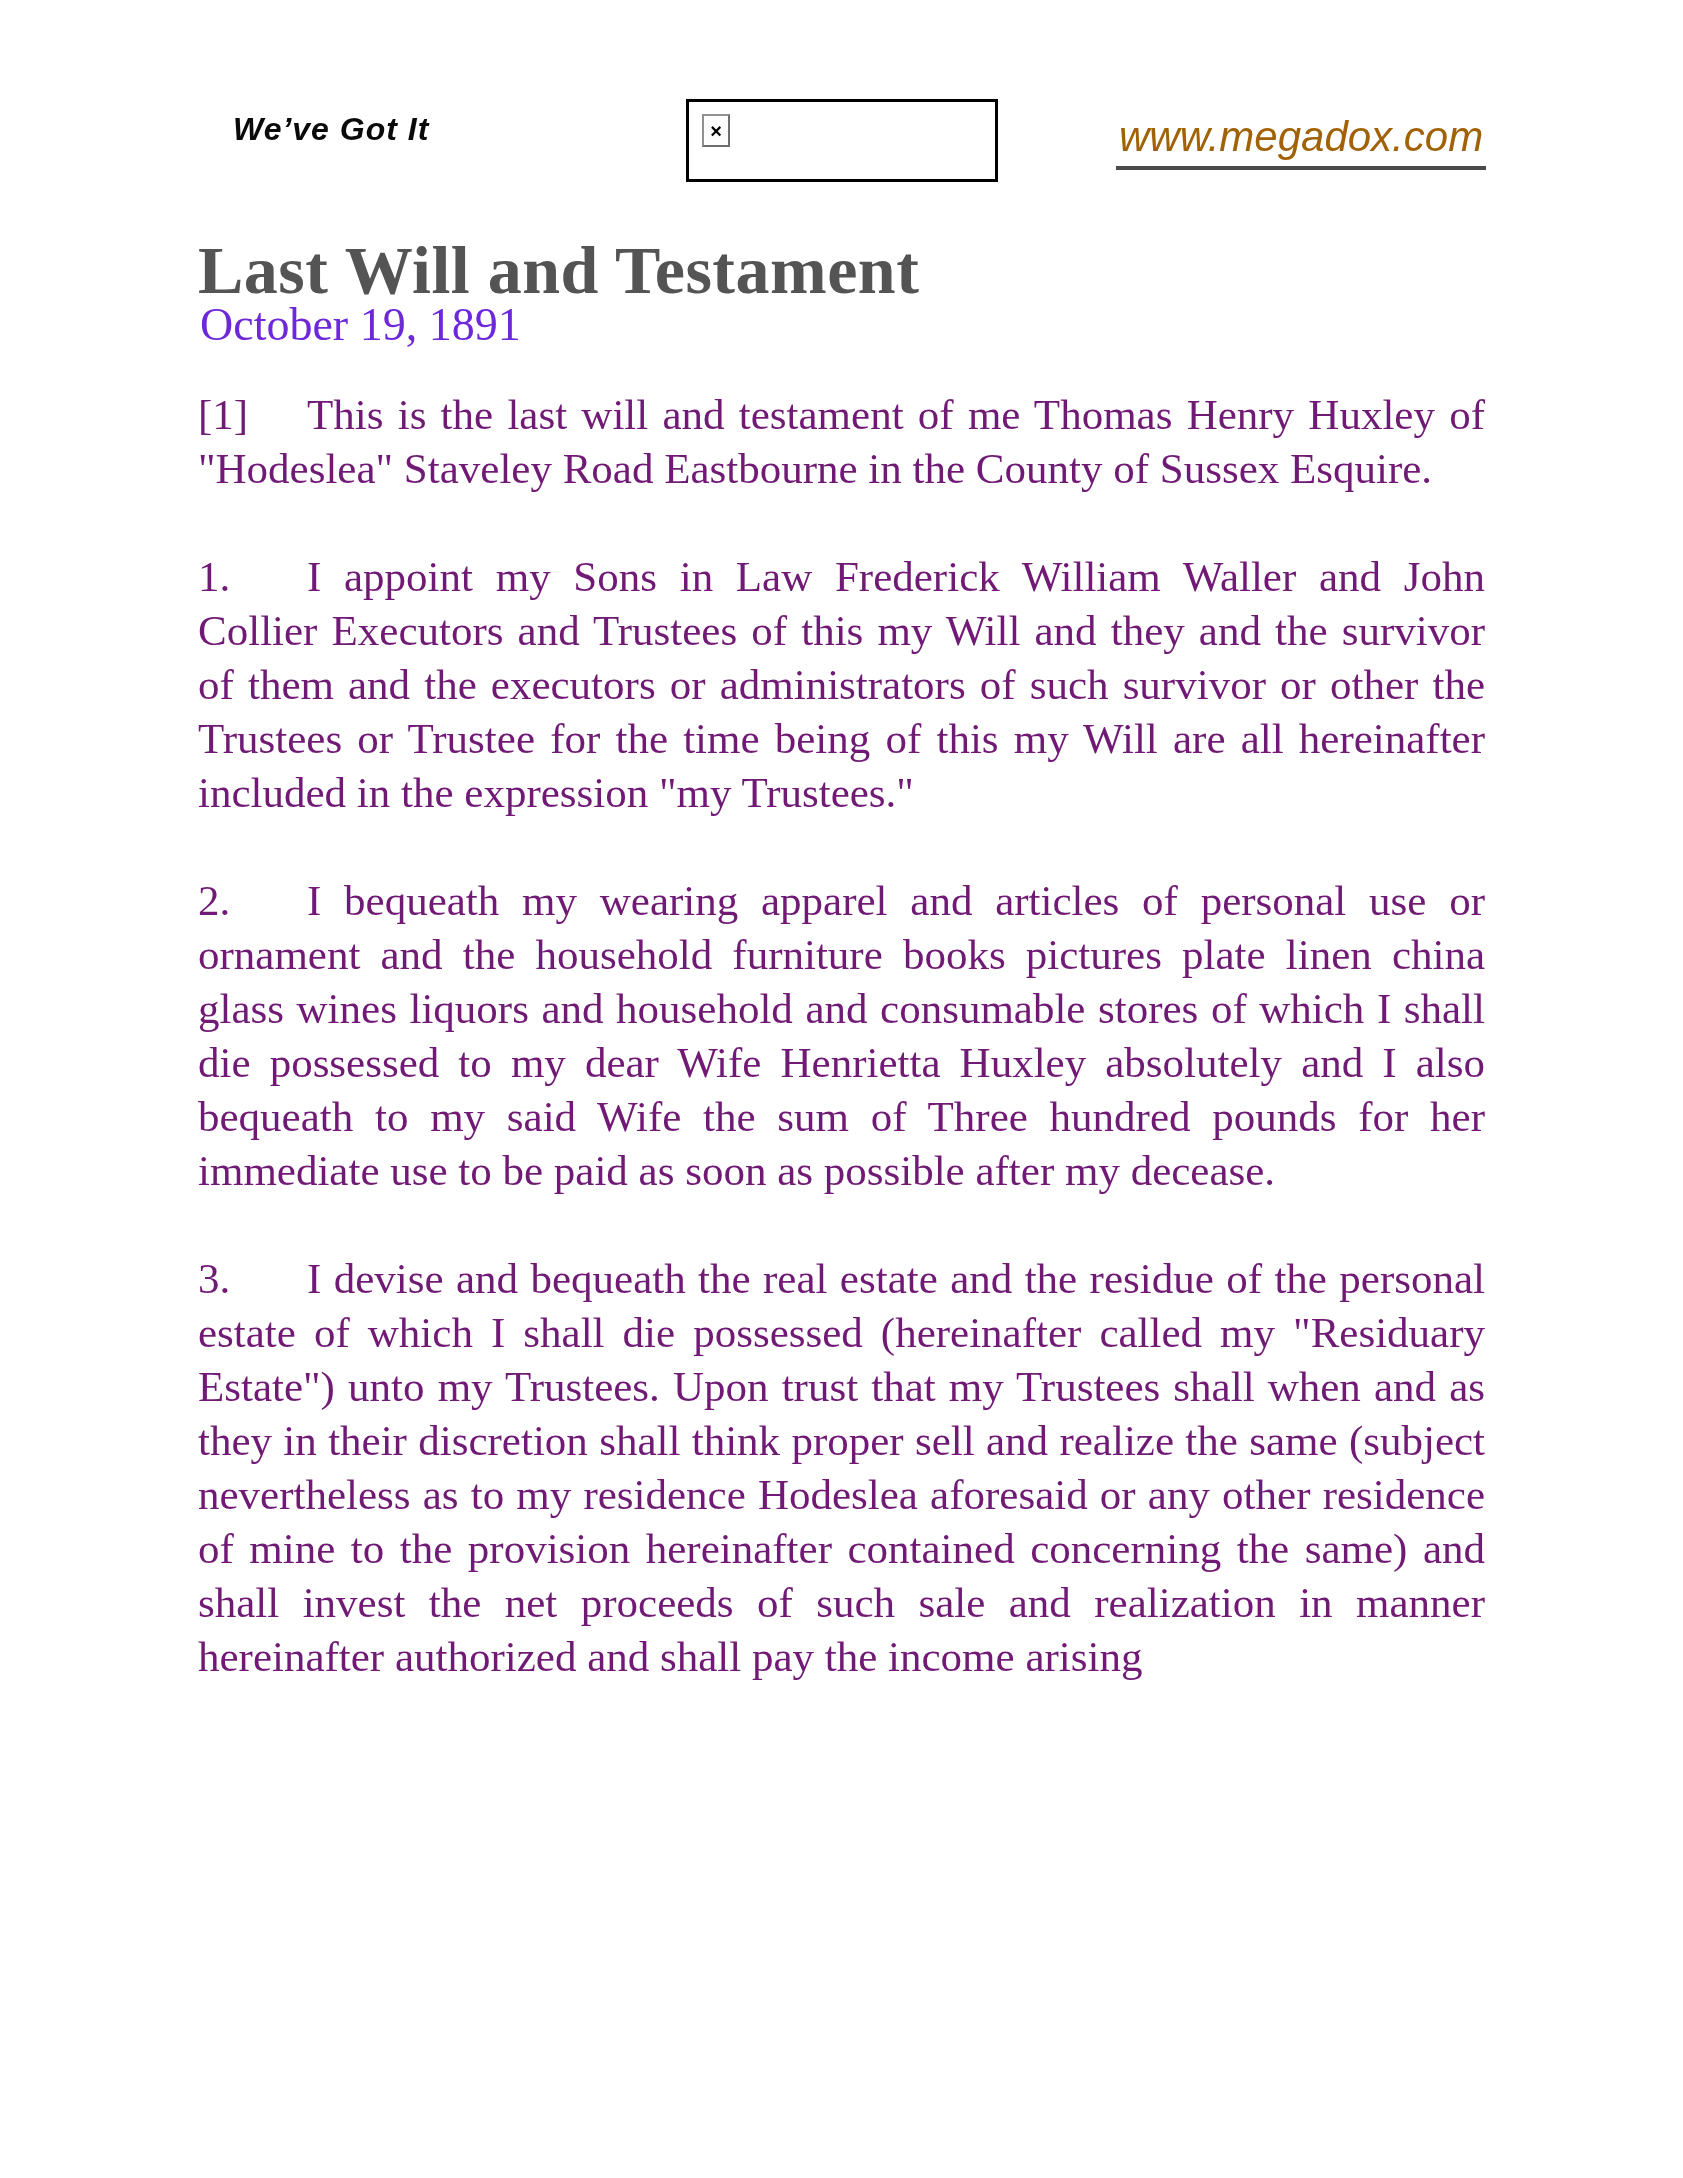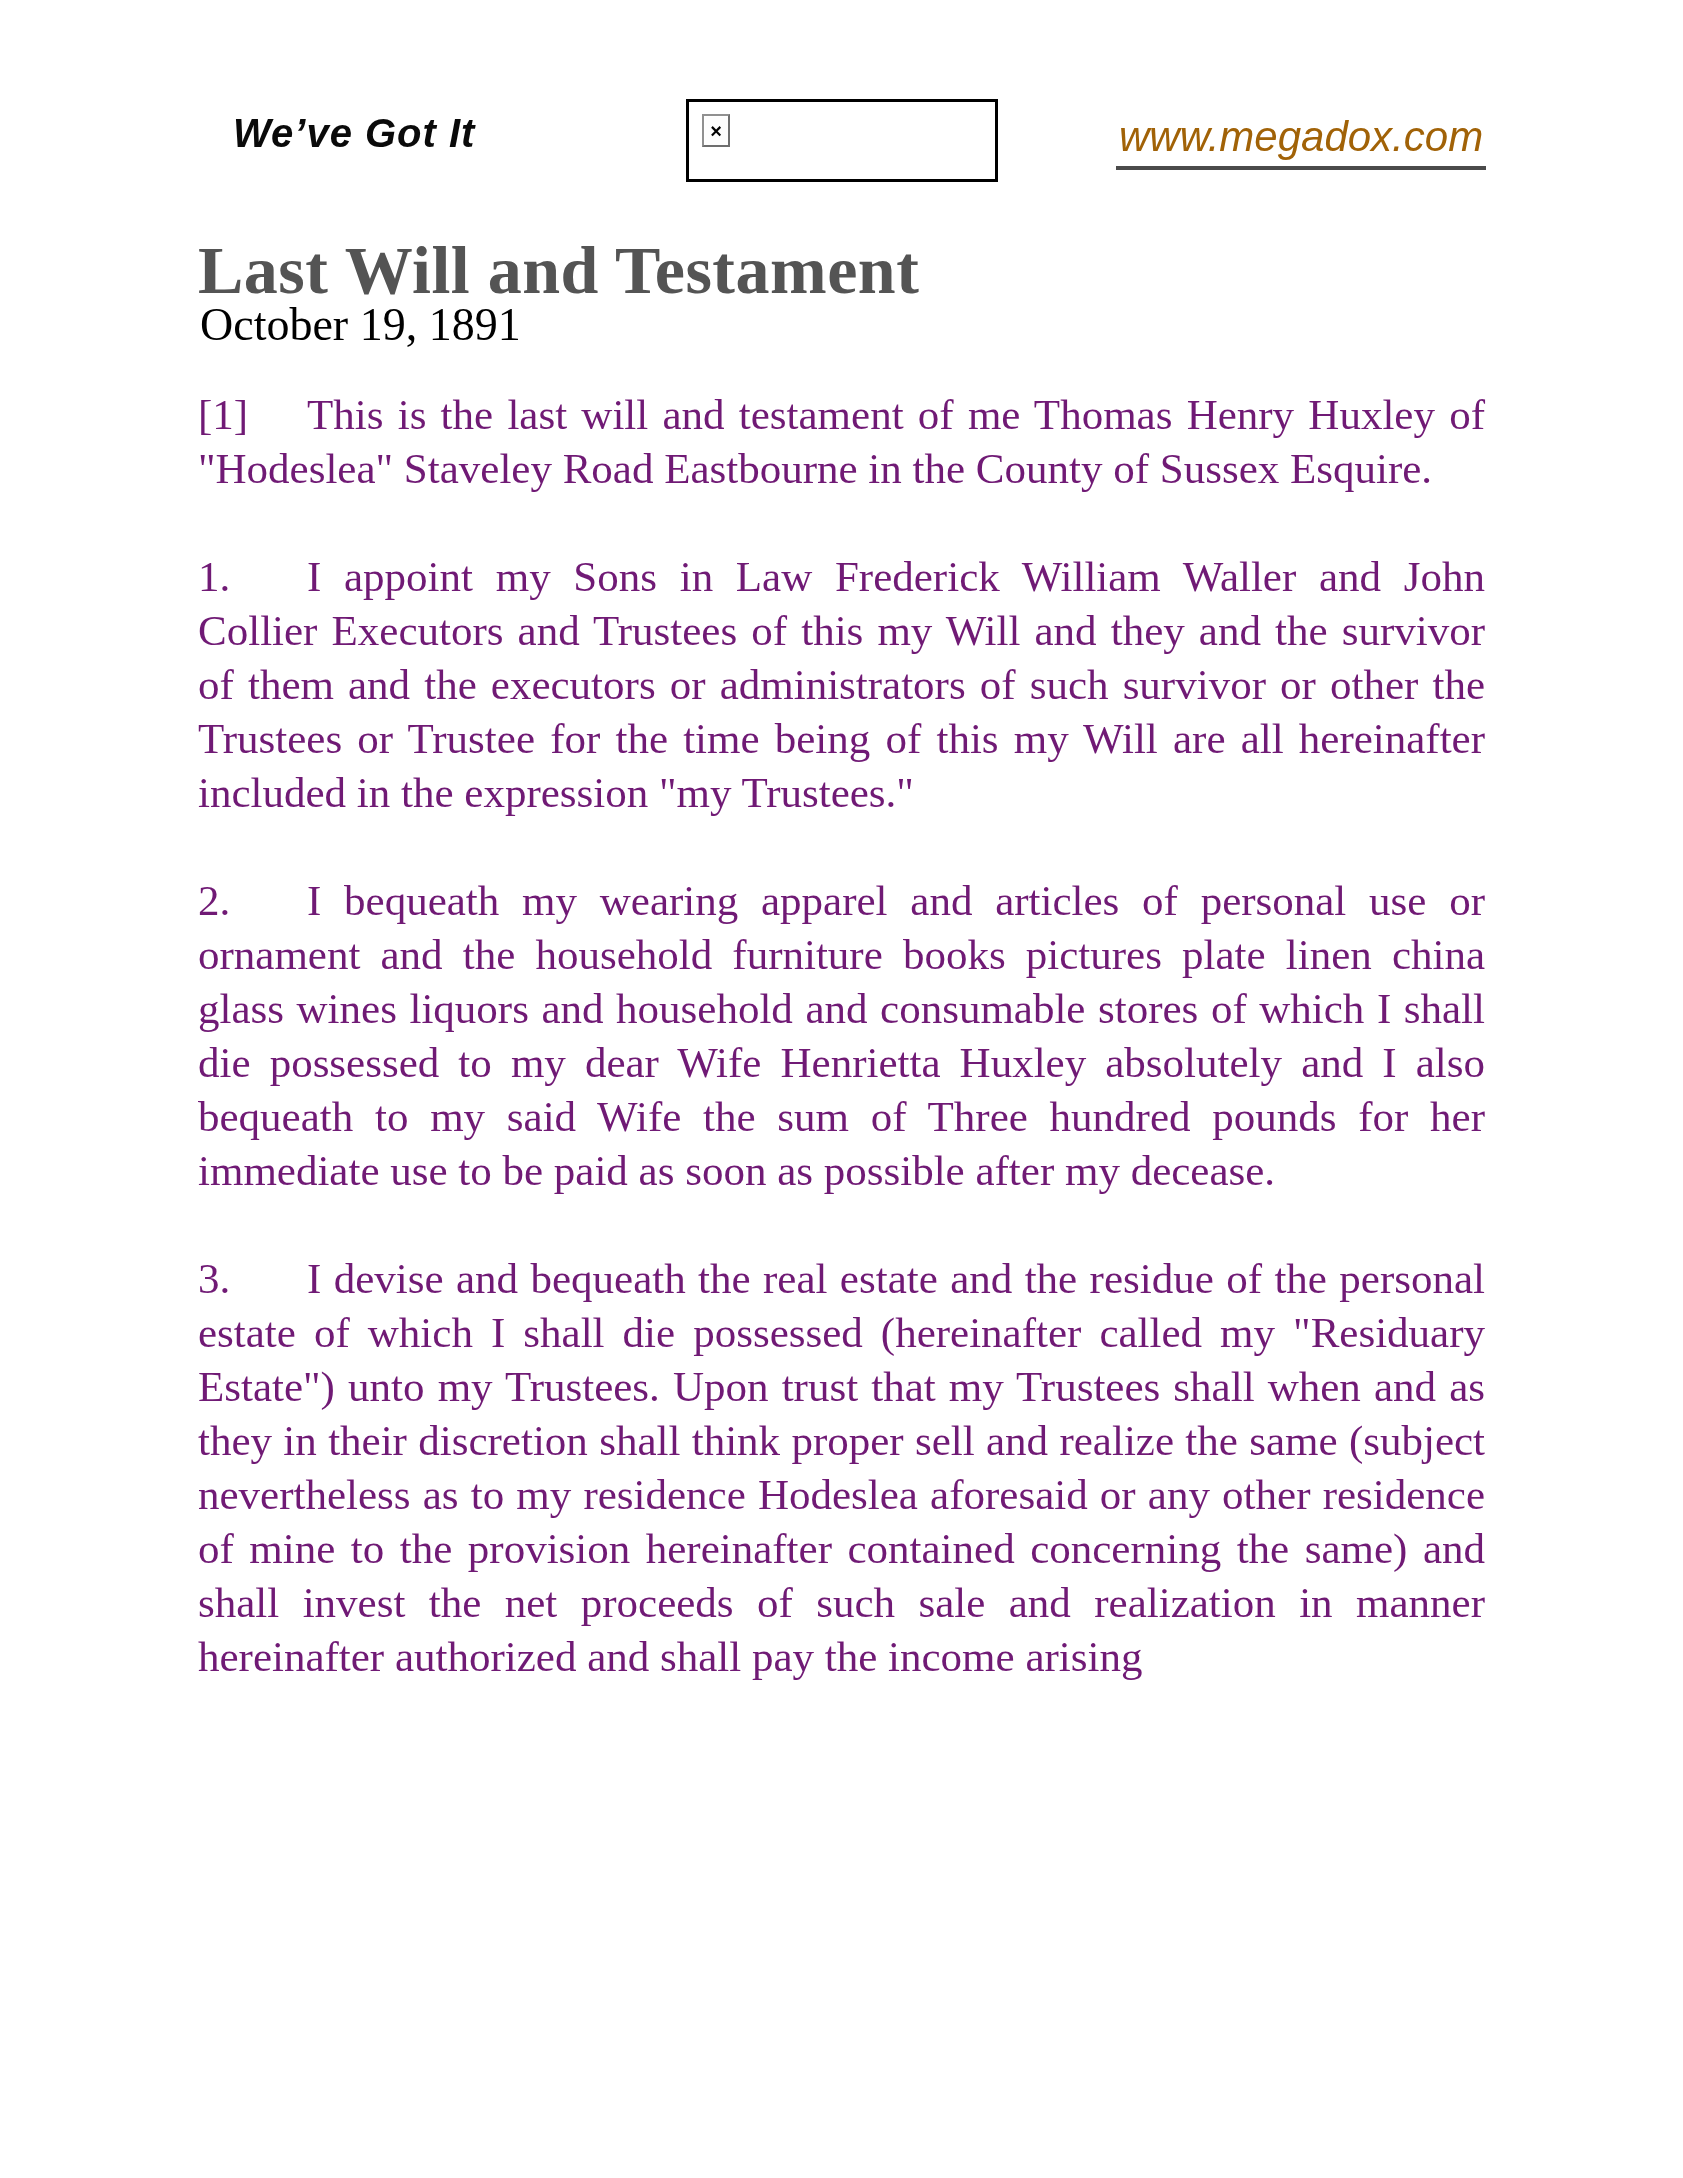--- a/index.html
+++ b/index.html
@@ -15,21 +15,21 @@
     overflow: hidden;
   }
 
   
   .tagline {
     position: absolute;
     left: 233px; top: 111px;
     font-family: "Liberation Sans", sans-serif;
     font-style: italic;
     font-weight: 700;
-    font-size: 40px;
+    font-size: 32px;
     color: #0a0a0a;
     letter-spacing: 1px;
     white-space: nowrap;
   }
 
   .logo-box {
     position: absolute;
     left: 686px; top: 99px;
     width: 312px; height: 83px;
     border: 3px solid #000000;
@@ -76,21 +76,21 @@
     font-weight: 700;
     color: #545454;
     letter-spacing: 0.5px;
     white-space: nowrap;
   }
 
   .doc-date {
     position: absolute;
     left: 200px; top: 298px;
     font-size: 46px;
-    color: #000000;
+    color: #6d28d9;
     white-space: nowrap;
   }
 
   
   .body-text {
     position: absolute;
     left: 198px; top: 388px;
     width: 1287px;
     font-size: 43px;
     line-height: 54px;

